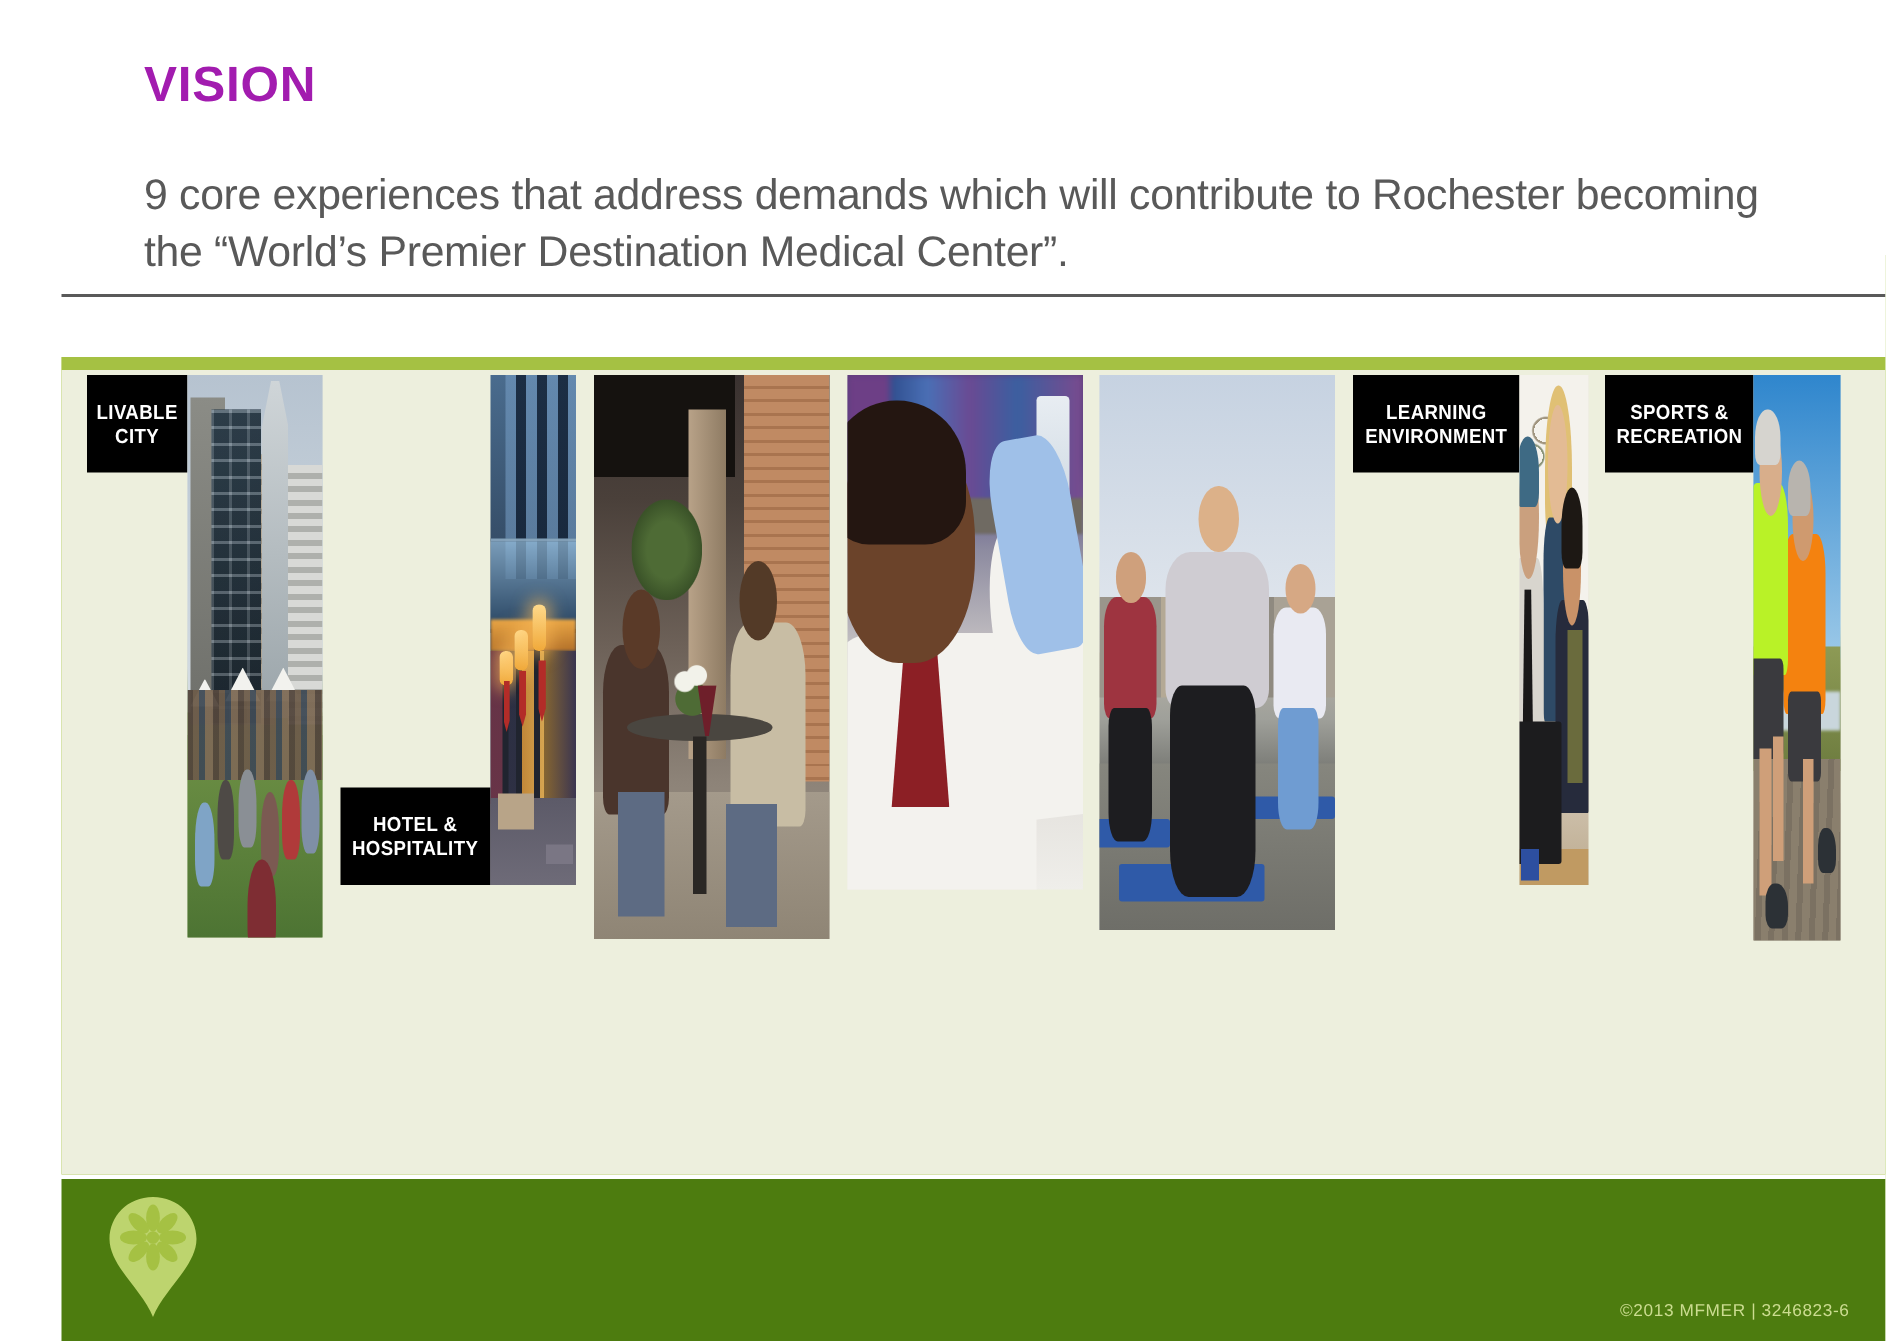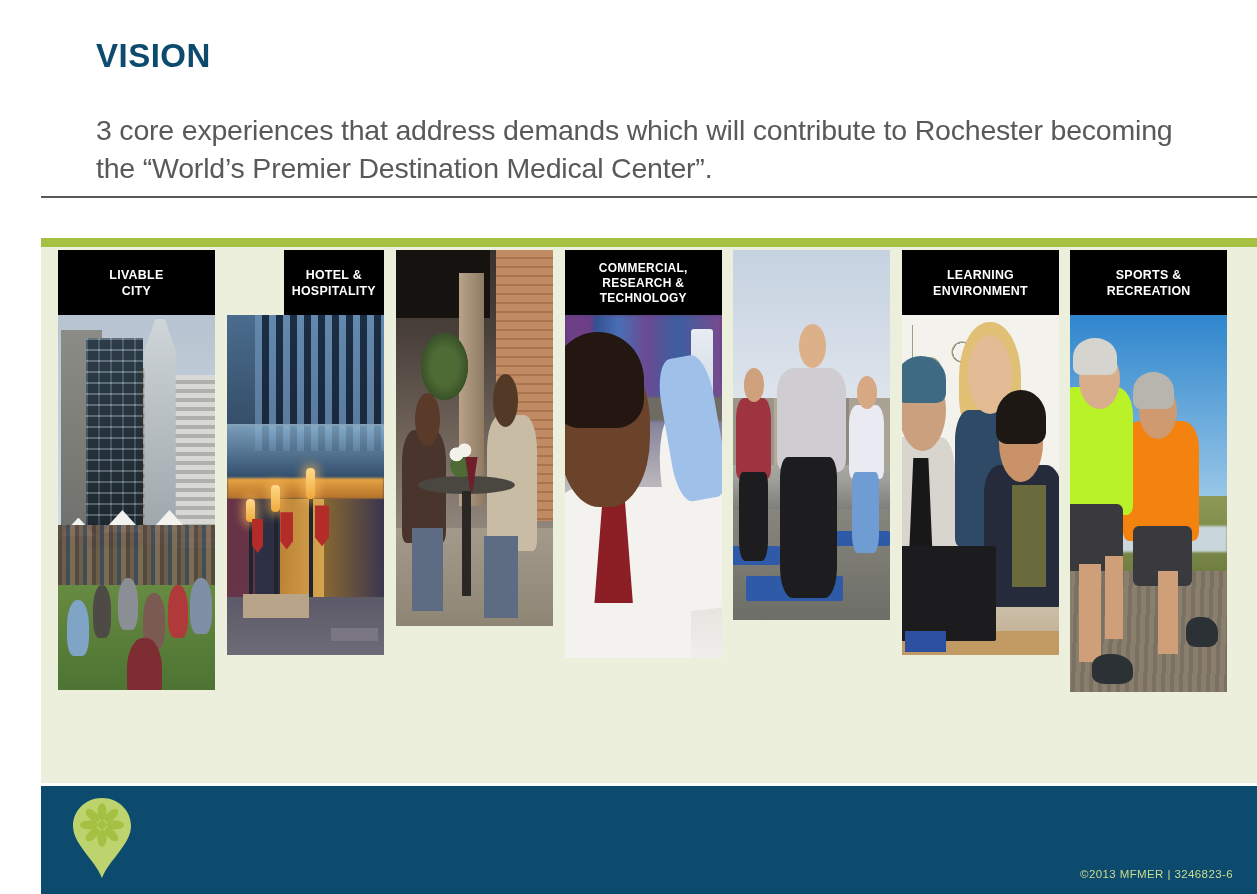--- a/index.html
+++ b/index.html
@@ -21,21 +21,21 @@
   }
 
   
   .title {
     position: absolute;
     left: 96px;
     top: 38px;
     font-size: 33px;
     font-weight: bold;
     letter-spacing: 0.5px;
-    color: #0c4a6e;
+    color: #a21caf;
     line-height: 1.1;
   }
   .subtitle {
     position: absolute;
     left: 96px;
     top: 112px;
     width: 1120px;
     font-size: 28.5px;
     line-height: 1.32;
     color: #595959;
@@ -74,21 +74,21 @@
     left: 0;
     top: 0;
     width: 1216px;
     height: 545px;
   }
   .card {
     position: absolute;
     top: 12px;
     width: 157px;
     display: flex;
-    flex-direction: column;
+    flex-direction: row;
   }
   .card-head {
     background: #000000;
     color: #ffffff;
     height: 65px;
     display: flex;
     align-items: center;
     justify-content: center;
     text-align: center;
     padding: 0 4px;
@@ -111,21 +111,21 @@
     background: #cfcfcf;
   }
 
   
   .footer {
     position: absolute;
     left: 41px;
     top: 786px;
     width: 1216px;
     height: 108px;
-    background: #0c4a6e;
+    background: #4d7c0f;
   }
   .pin {
     position: absolute;
     left: 30px;
     top: 10px;
     width: 62px;
     height: 84px;
   }
   .copyright {
     position: absolute;
@@ -291,21 +291,21 @@
   .p7 .r2-j { left:34%; top:28%; width:48%; height:32%; border-radius:22% 22% 8% 8%; background:#f4820f; }
   .p7 .r2-s { left:40%; top:56%; width:38%; height:16%; border-radius:10%; background:#3a3a3e; }
   .p7 .shoe { position:absolute; border-radius:40% 50% 30% 30%; background:#2c3136; }
 </style>
 </head>
 <body>
 
 <div class="slide">
 
   <div class="title">VISION</div>
-  <div class="subtitle">3 core experiences that address demands which will contribute to Rochester becoming the “World’s Premier Destination Medical Center”.</div>
+  <div class="subtitle">9 core experiences that address demands which will contribute to Rochester becoming the “World’s Premier Destination Medical Center”.</div>
   <div class="rule"></div>
 
   <div class="board">
     <div class="board-inner"></div>
     <div class="cards">
 
       <div class="card" style="left:17px; width:157px;">
         <div class="card-head">
           <span style="white-space:pre-line">LIVABLE
 CITY</span>
@@ -371,25 +371,20 @@
           <div class="ph jeans" style="left:10%;top:74%;width:20%;height:22%;"></div>
           <div class="ph jeans" style="left:56%;top:76%;width:22%;height:22%;"></div>
           <div class="ph tabletop"></div>
           <div class="ph tableleg"></div>
           <div class="ph flowers"></div>
           <div class="ph wine"></div>
         </div>
       </div>
 
       <div class="card tall3" style="left:524px; width:157px;">
-        <div class="card-head" style="height:65px;">
-          <span style="white-space:pre-line">COMMERCIAL,
-RESEARCH &amp;
-TECHNOLOGY</span>
-        </div>
         <div class="photo p4" style="height:343px;" role="img">
           <div class="ph shelf"></div>
           <div class="ph bench"></div>
           <div class="ph coat"></div>
           <div class="ph shirt"></div>
           <div class="ph face"></div>
           <div class="ph hair"></div>
           <div class="ph arm"></div>
           <div class="ph vial"></div>
           <div class="ph glove"></div>

